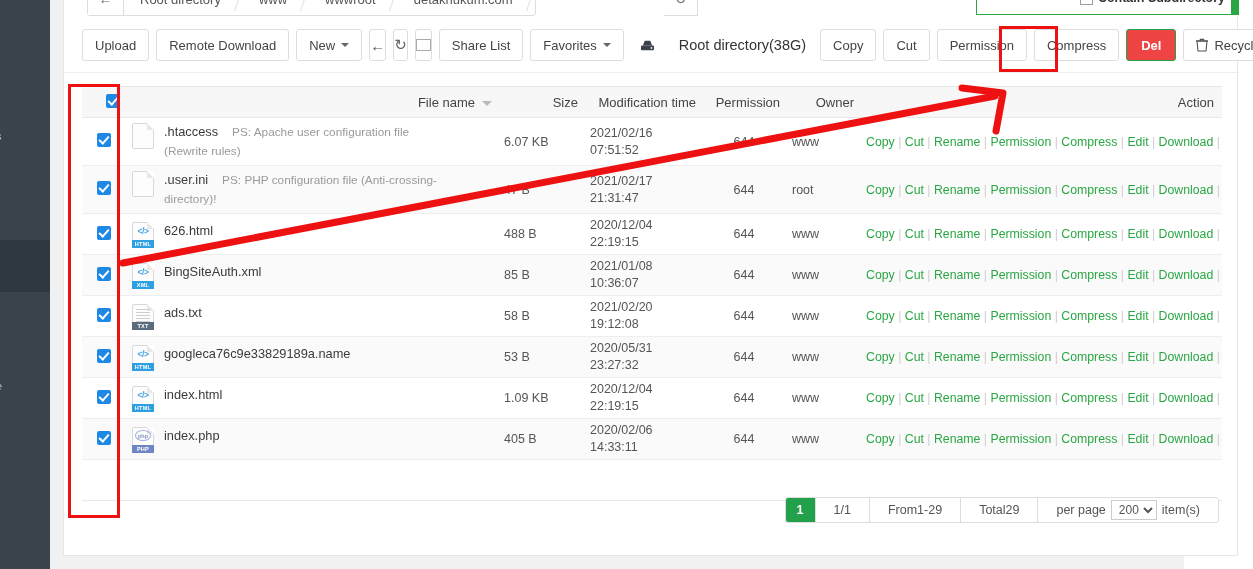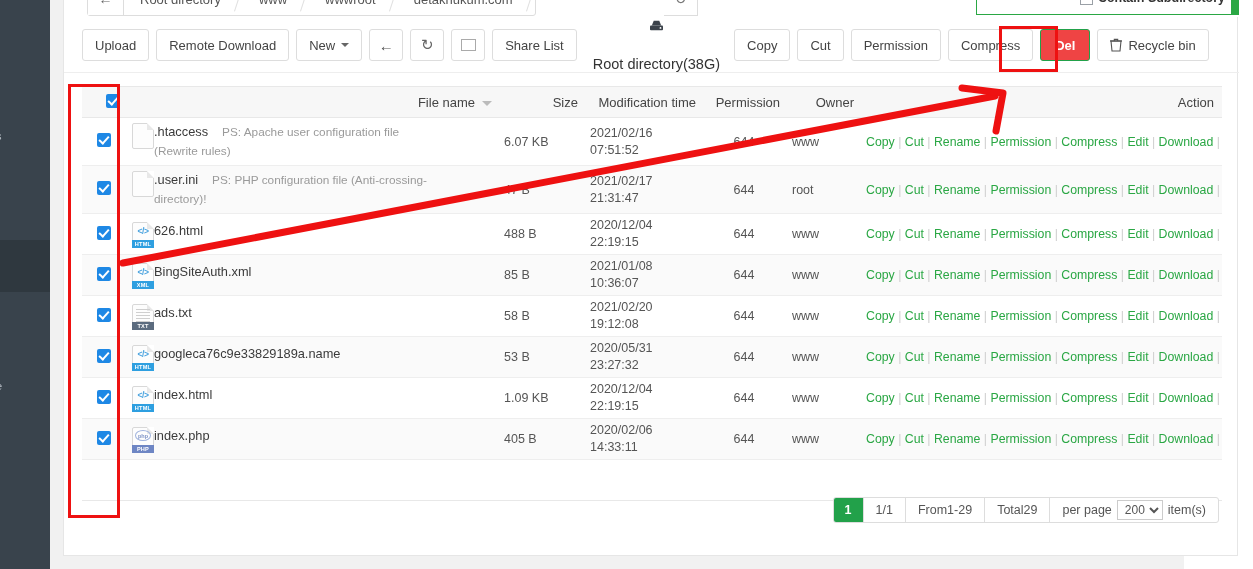--- a/index.html
+++ b/index.html
@@ -103,21 +103,21 @@
     display: flex; align-items: center; justify-content: center;
     margin-right: 7px; white-space: nowrap;
   }
   .btn.green { background: #ef4444; border-color:#22a14a; color: #fff; font-weight: bold;
                padding: 15px 14px; }
   .btn.icononly { padding: 0; width: 34px; }
   .caret { display:inline-block; margin-left:6px; border-left:4px solid transparent;
            border-right:4px solid transparent; border-top:4px solid #666; }
   .rootdir {
     display: flex; align-items: center; gap: 24px;
-    font-size: 14.5px; color: #333; margin: 0 14px 0 9px; white-space: nowrap; flex-direction: column;
+    font-size: 14.5px; color: #333; margin: 0 14px 0 9px; white-space: nowrap;
   }
 
   
   .tablewrap {
     position: absolute; left: 18px; top: 86px; width: 1140px; height: 415px;
     overflow: hidden; border-bottom: 1px solid #e8e8e8;
   }
   table.files { width: 1140px; border-collapse: collapse; table-layout: fixed; }
   table.files th {
     background: #f7f7f7; border-top: 1px solid #e8e8e8; border-bottom: 1px solid #e8e8e8;
@@ -144,21 +144,21 @@
   }
   .ck::after {
     content: ""; position: absolute; left: 4px; top: 1px;
     width: 4px; height: 8px; border: solid #fff; border-width: 0 2px 2px 0;
     transform: rotate(42deg);
   }
   .sorticon { display:inline-block; margin-left:7px; border-left:5px solid transparent;
               border-right:5px solid transparent; border-top:5px solid #bbb;
               vertical-align: middle; }
 
-  .namecell { display: flex; align-items: flex-start; padding: 4px 0; }
+  .namecell { display: flex; align-items: flex-start; gap: 10px; padding: 4px 0; }
   .fileicon { width: 22px; height: 26px; position: relative; flex: 0 0 22px; margin-top: 1px; }
   .fi-paper {
     position: absolute; inset: 0; background: #fdfdfd; border: 1px solid #d8d8d8;
     border-radius: 2px;
   }
   .fi-paper::before {
     content:""; position:absolute; right:-1px; top:-1px; border-width: 0 7px 7px 0;
     border-style: solid; border-color: #e8e8e8 #ffffff;
   }
   .fi-code { position:absolute; left:0; right:0; top:4px; text-align:center;
@@ -189,21 +189,21 @@
   .acts a { color: #2aa744; text-decoration: none; }
 
   
   .pager {
     position: absolute; right: 18px; bottom: 32px;
     display: flex; align-items: stretch; height: 26px;
     border: 1px solid #ddd; border-radius: 3px; overflow: hidden;
     font-size: 12.5px; color: #555; background: #fff;
   }
   .pg {
-    display: flex; align-items: center; padding: 0 12px;
+    display: flex; align-items: center; padding: 0 18px;
     border-right: 1px solid #ddd; white-space: nowrap;
   }
   .pg:last-child { border-right: none; }
   .pg.active { background: #22a14a; color: #fff; font-weight: bold; padding: 0 11px; }
   .pg select {
     border: 1px solid #ccc; height: 20px; font-size: 12px; margin: 0 5px;
     font-family: "Liberation Sans", sans-serif; color: #555; background:#fff;
     padding-left: 3px;
   }
 
@@ -267,20 +267,24 @@
           <div class="btn icononly">
             <span style="font-size:15px;color:#555;">←</span>
           </div>
           <div class="btn icononly">
             <span style="font-size:15px;color:#666;">↻</span>
           </div>
           <div class="btn icononly">
             <span style="font-size:12px;color:#666;border:1px solid #aaa;width:15px;height:12px;display:block;"></span>
           </div>
           <div class="btn">Share List</div>
+          <div class="btn">
+            <span>Favorites</span>
+              <i class="caret"></i>
+          </div>
 
           <div class="rootdir">
             <svg width="15" height="13" viewBox="0 0 16 14">
               <rect x="1" y="7" width="14" height="5" rx="1" fill="#3b424a"></rect>
               <path d="M3 7 L5 2 L11 2 L13 7 Z" fill="#3b424a"></path>
               <circle cx="12.3" cy="9.6" r="1" fill="#fff"></circle>
             </svg>
             <span>Root directory(38G)</span>
           </div>
 

